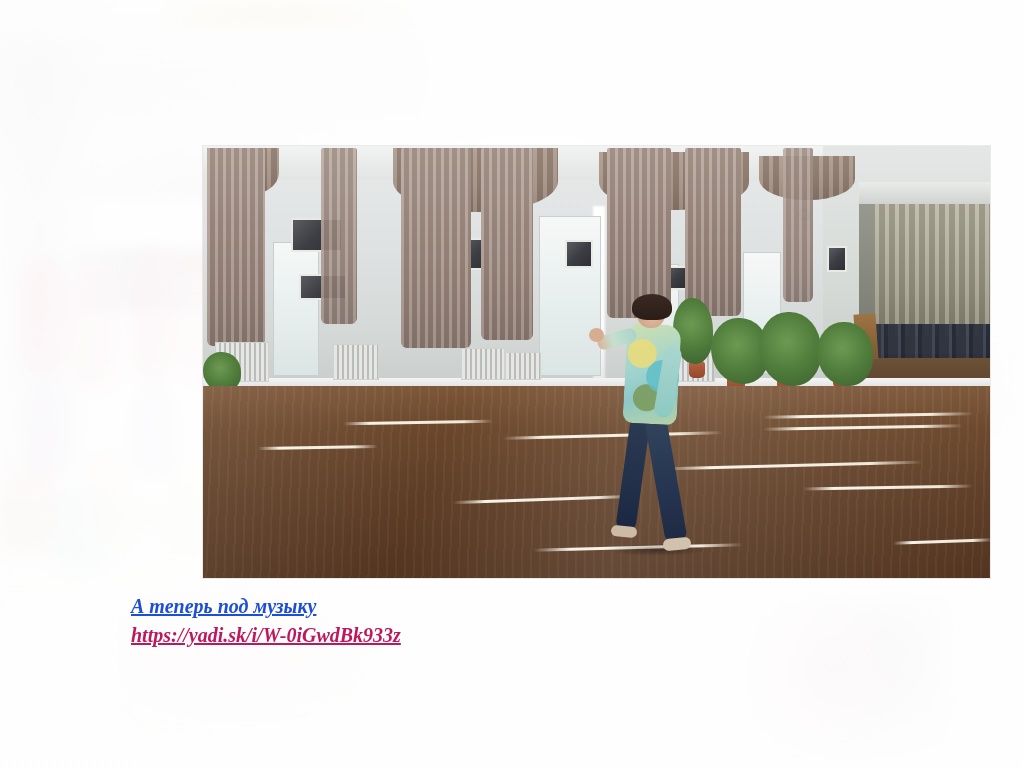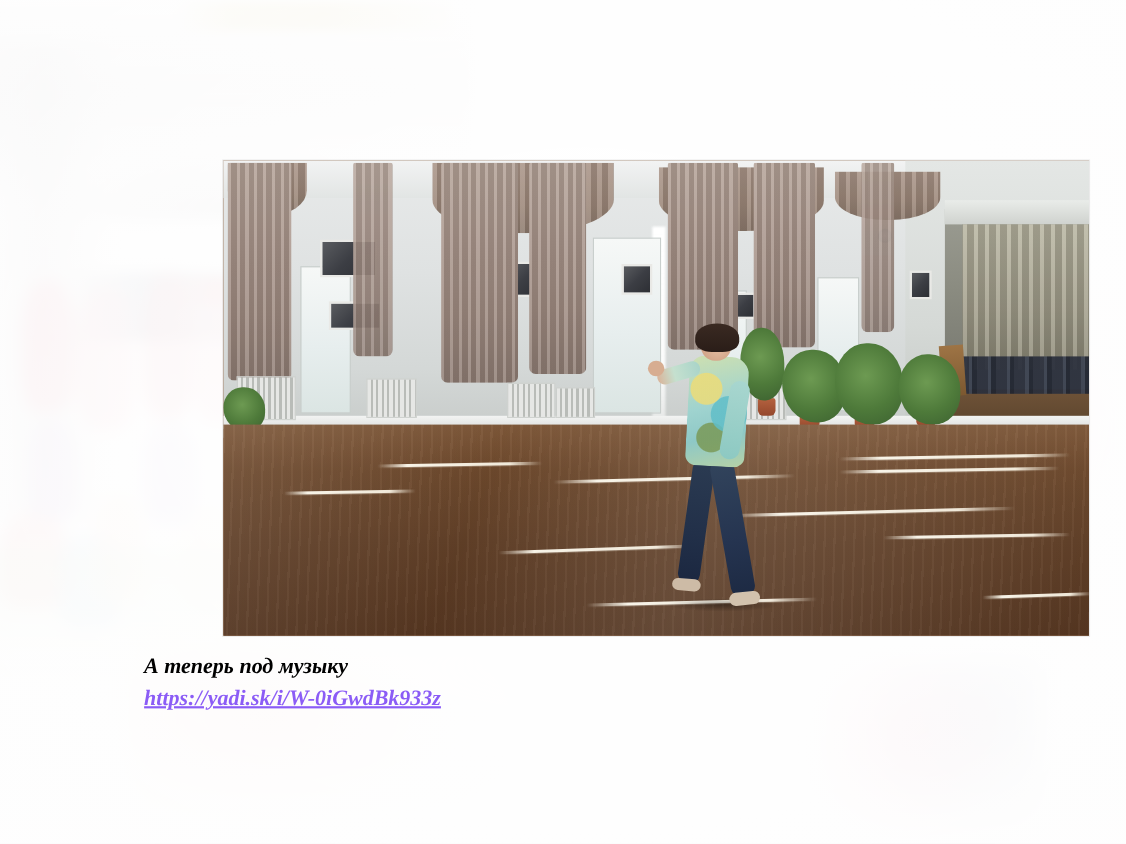--- a/index.html
+++ b/index.html
@@ -402,31 +402,32 @@
   
   .caption {
     position: absolute;
     left: 131px; top: 594px;
     font-family: "Liberation Serif", serif;
   }
   .caption-line {
     font-size: 20px;
     font-weight: bold;
     font-style: italic;
-    color: #000000;
+    color: #1d4ed8;
     line-height: 1.25;
     white-space: nowrap;
+    text-decoration: underline;
   }
   .caption-link {
     display: inline-block;
     margin-top: 4px;
     font-size: 20px;
     font-weight: bold;
     font-style: italic;
-    color: #8b5cf6;
+    color: #be185d;
     text-decoration: underline;
     line-height: 1.25;
     white-space: nowrap;
     cursor: pointer;
   }
 </style>
 </head>
 <body>
 
 <div class="slide">

